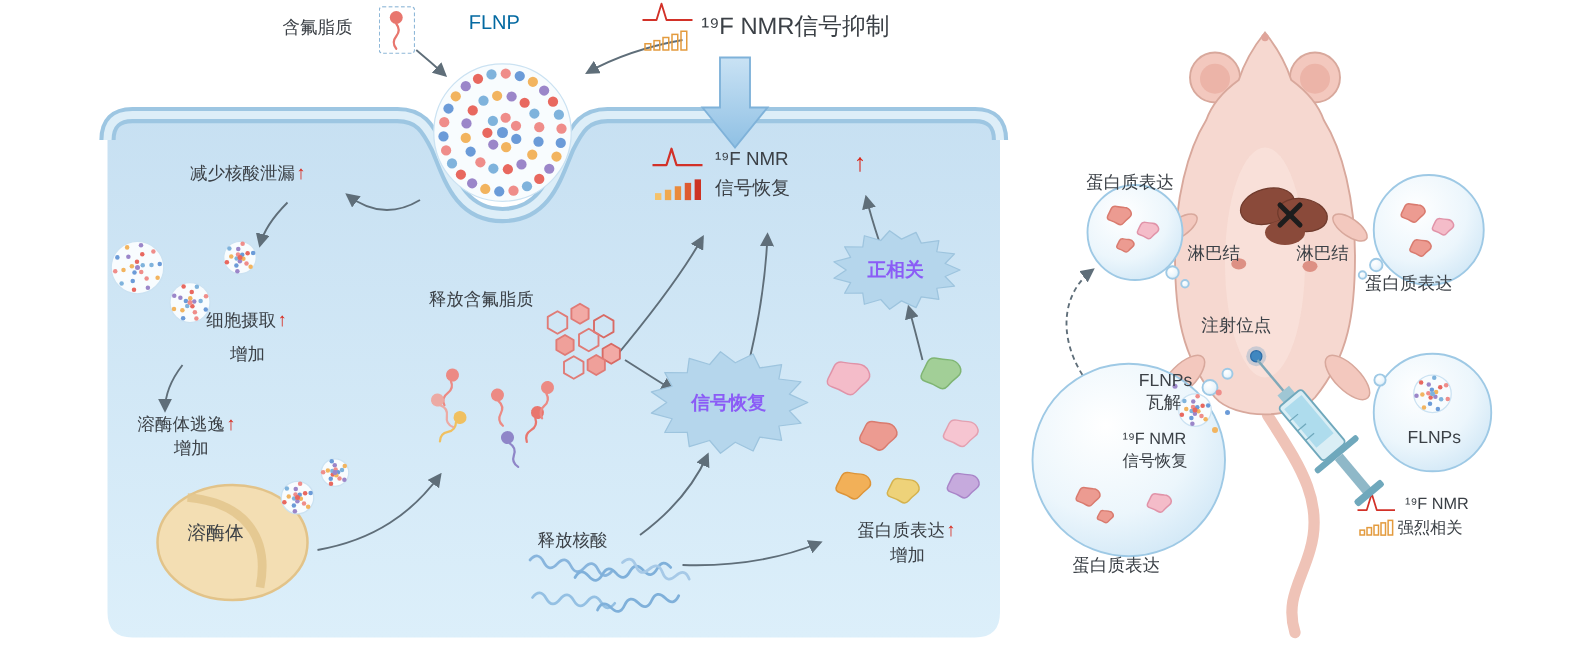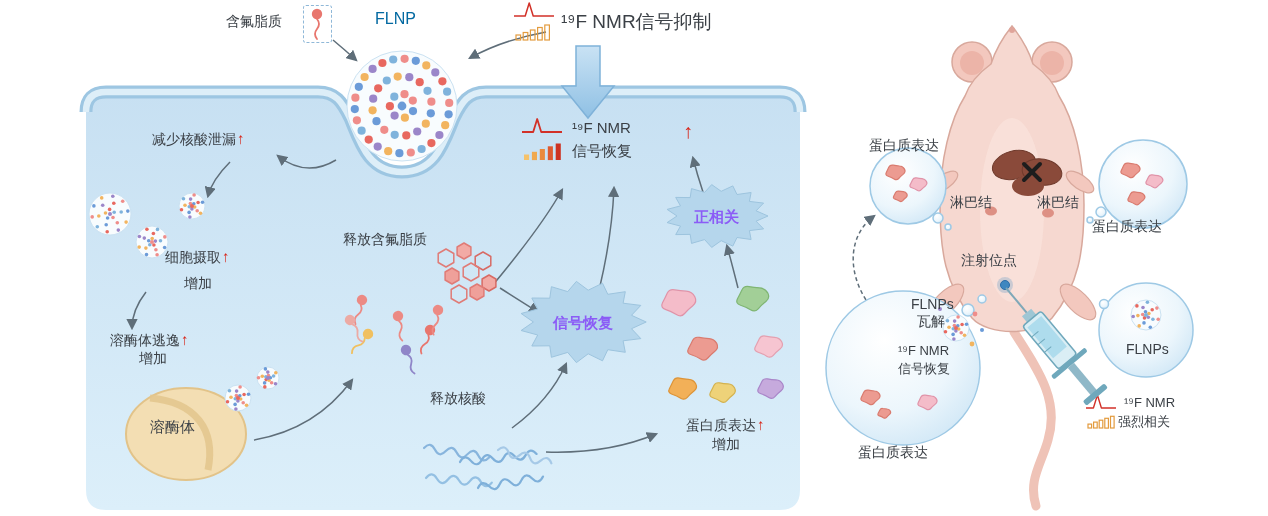--- a/index.html
+++ b/index.html
@@ -445,21 +445,21 @@
 
   <div class="lbl" style="left:110px;top:331px">
     <span>溶酶体逃逸</span><span class="up">↑</span>
   </div>
   <div class="lbl" style="left:139px;top:350px">增加</div>
 
   <div class="lbl" style="left:150px;top:418px;font-size:15px">溶酶体</div>
   <div class="lbl" style="left:343px;top:231px">释放含氟脂质</div>
   <div class="lbl corr" style="left:553px;top:314px">信号恢复</div>
   <div class="lbl corr" style="left:694px;top:208px">正相关</div>
-  <div class="lbl" style="left:430px;top:390px">释放核酸</div>
+  <div class="lbl" style="left:430px;top:424px">释放核酸</div>
 
   <div class="lbl" style="left:686px;top:416px">
     <span>蛋白质表达</span><span class="up">↑</span>
   </div>
   <div class="lbl" style="left:712px;top:436px">增加</div>
 
   <div class="lbl" style="left:869px;top:137px">蛋白质表达</div>
   <div class="lbl" style="left:950px;top:194px">淋巴结</div>
   <div class="lbl" style="left:1037px;top:194px">淋巴结</div>
   <div class="lbl" style="left:1092px;top:218px">蛋白质表达</div>

